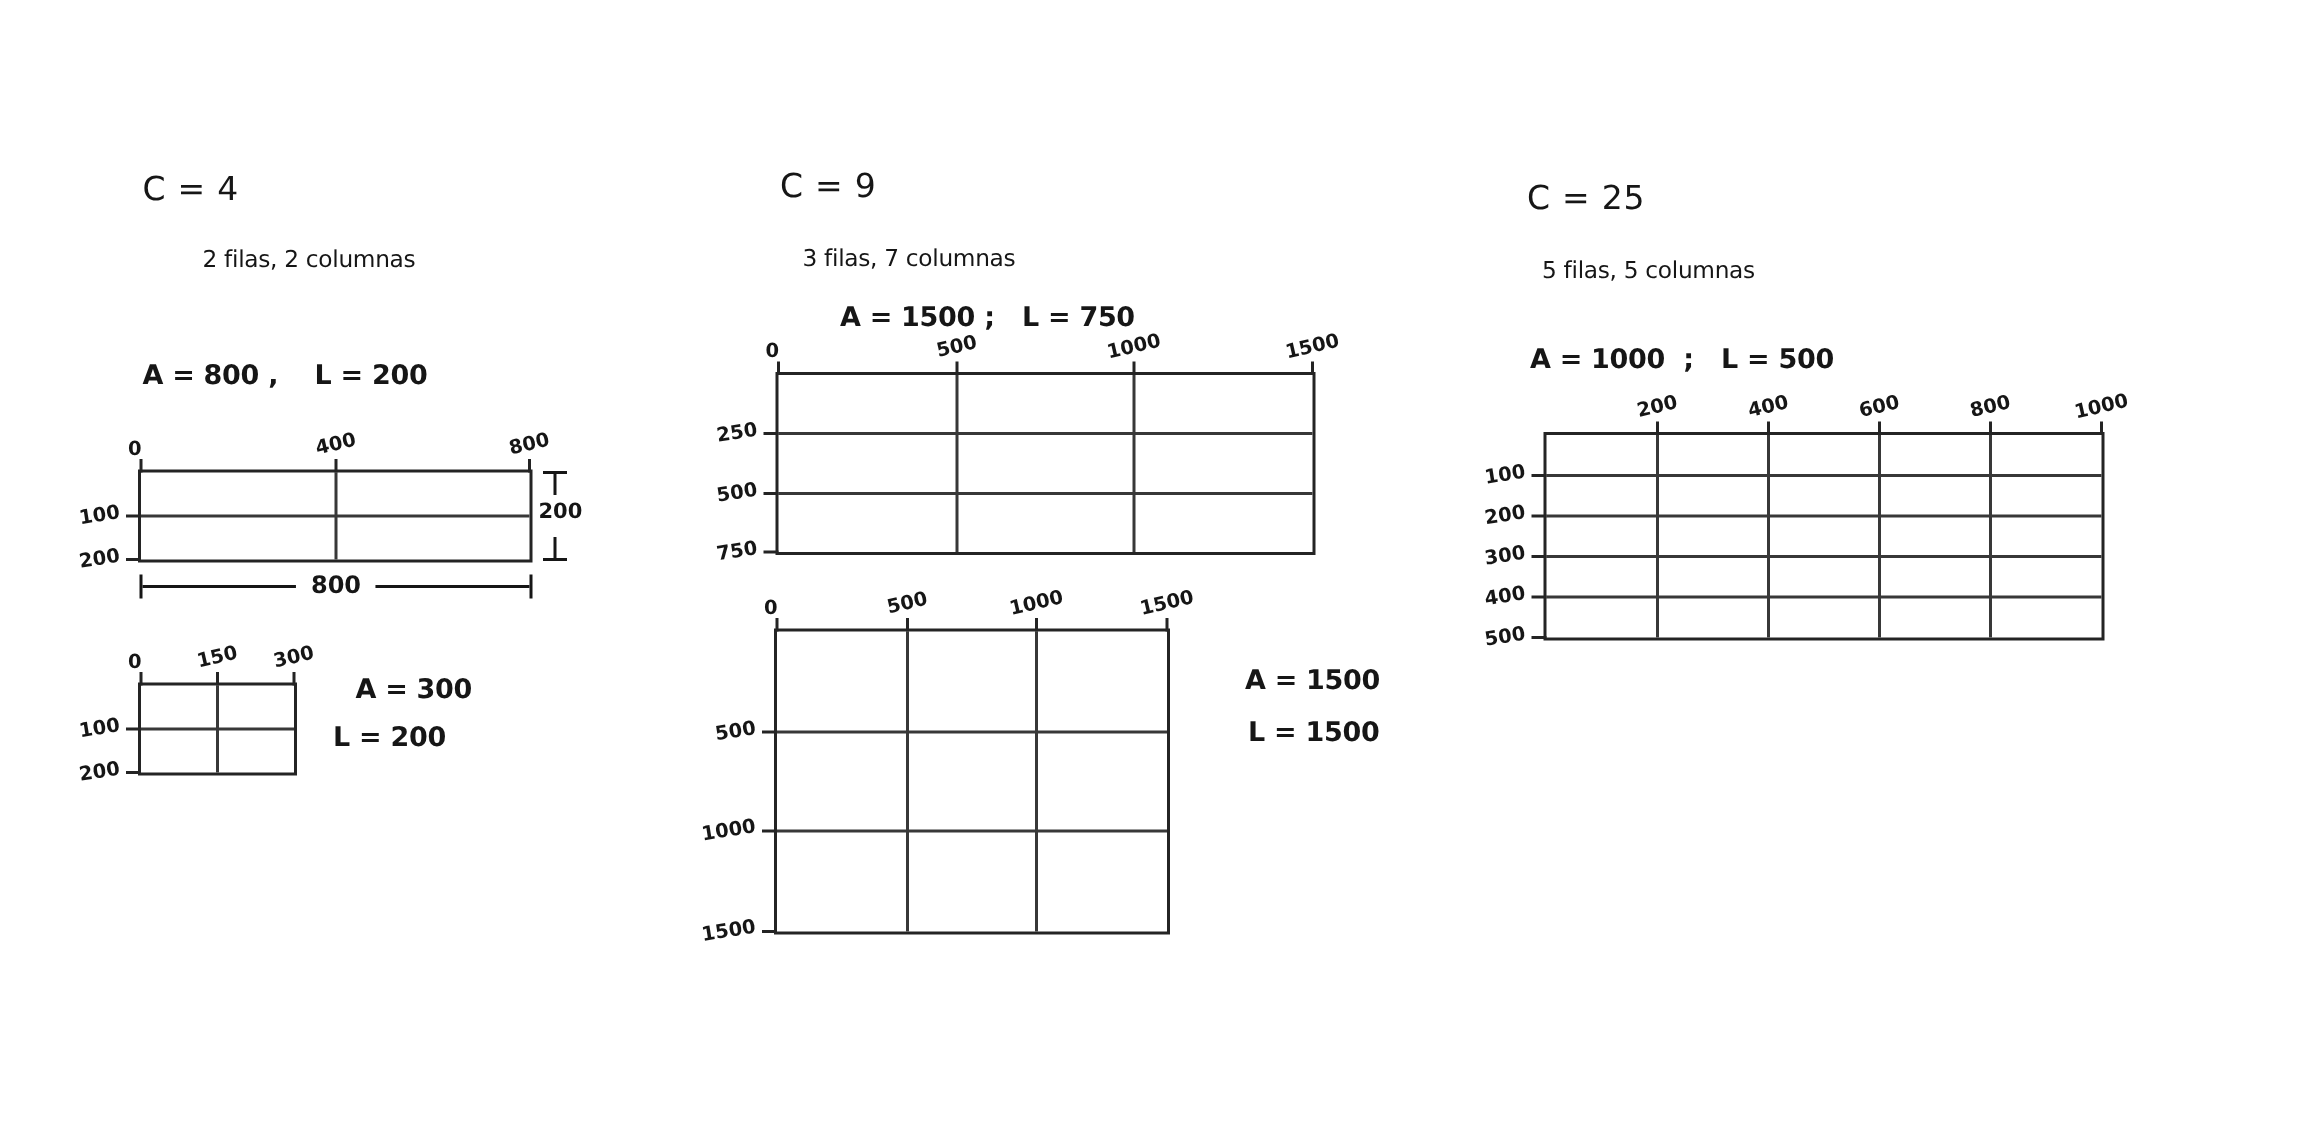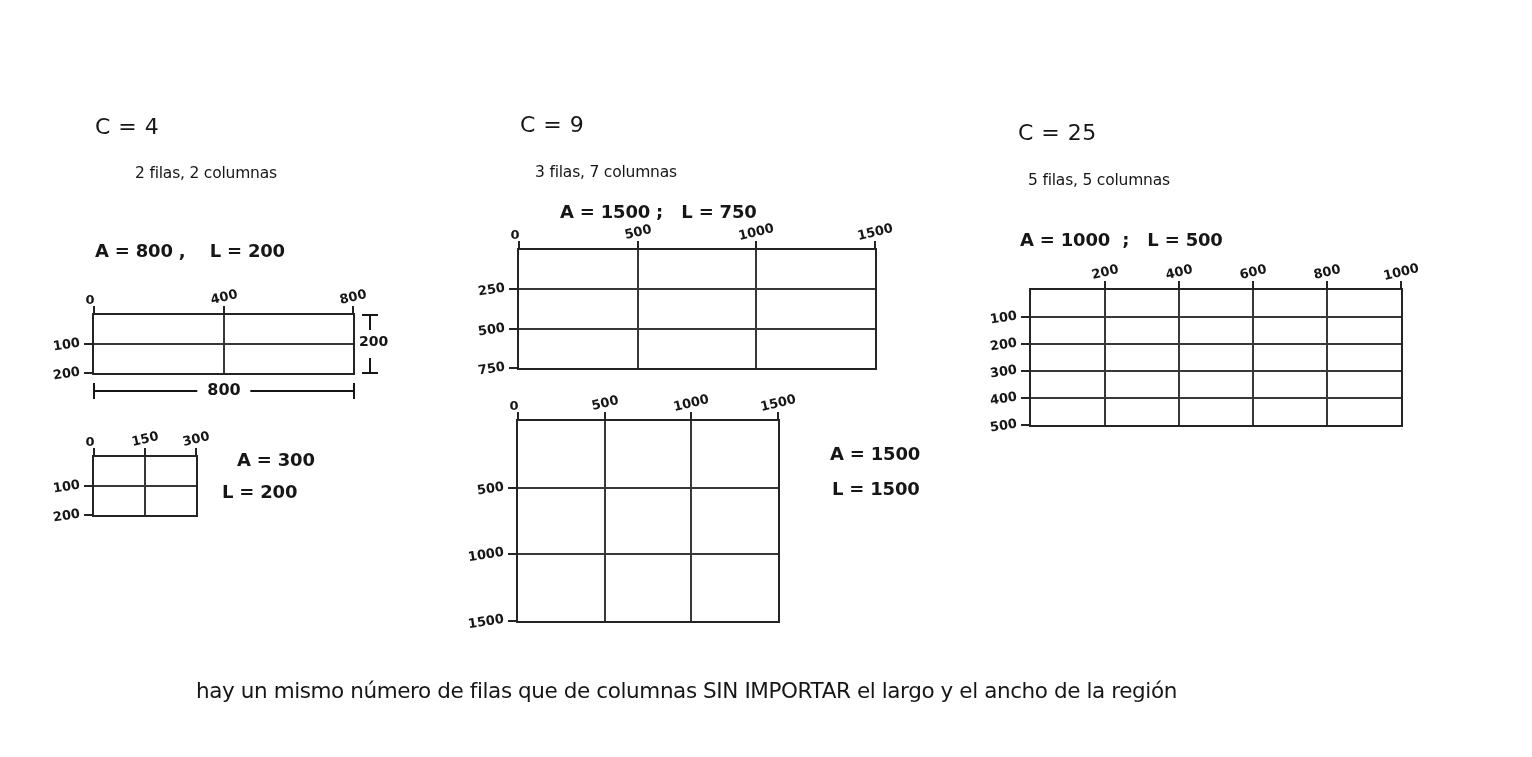--- a/index.html
+++ b/index.html
@@ -176,15 +176,14 @@
       <div class="ytickmark" style="top: 40%;"></div>
       <div class="ytick" style="top: 40%;">200</div>
       <div class="ytickmark" style="top: 60%;"></div>
       <div class="ytick" style="top: 60%;">300</div>
       <div class="ytickmark" style="top: 80%;"></div>
       <div class="ytick" style="top: 80%;">400</div>
       <div class="ytickmark" style="top: 100%;"></div>
       <div class="ytick" style="top: 100%;">500</div>
     </div>
 
-  <div class="lbl caption" style="left:196px;top:678px;">hay un mismo número de filas que de columnas SIN IMPORTAR el largo y el ancho de la región</div>
 
 </div>
 
 </body></html>

